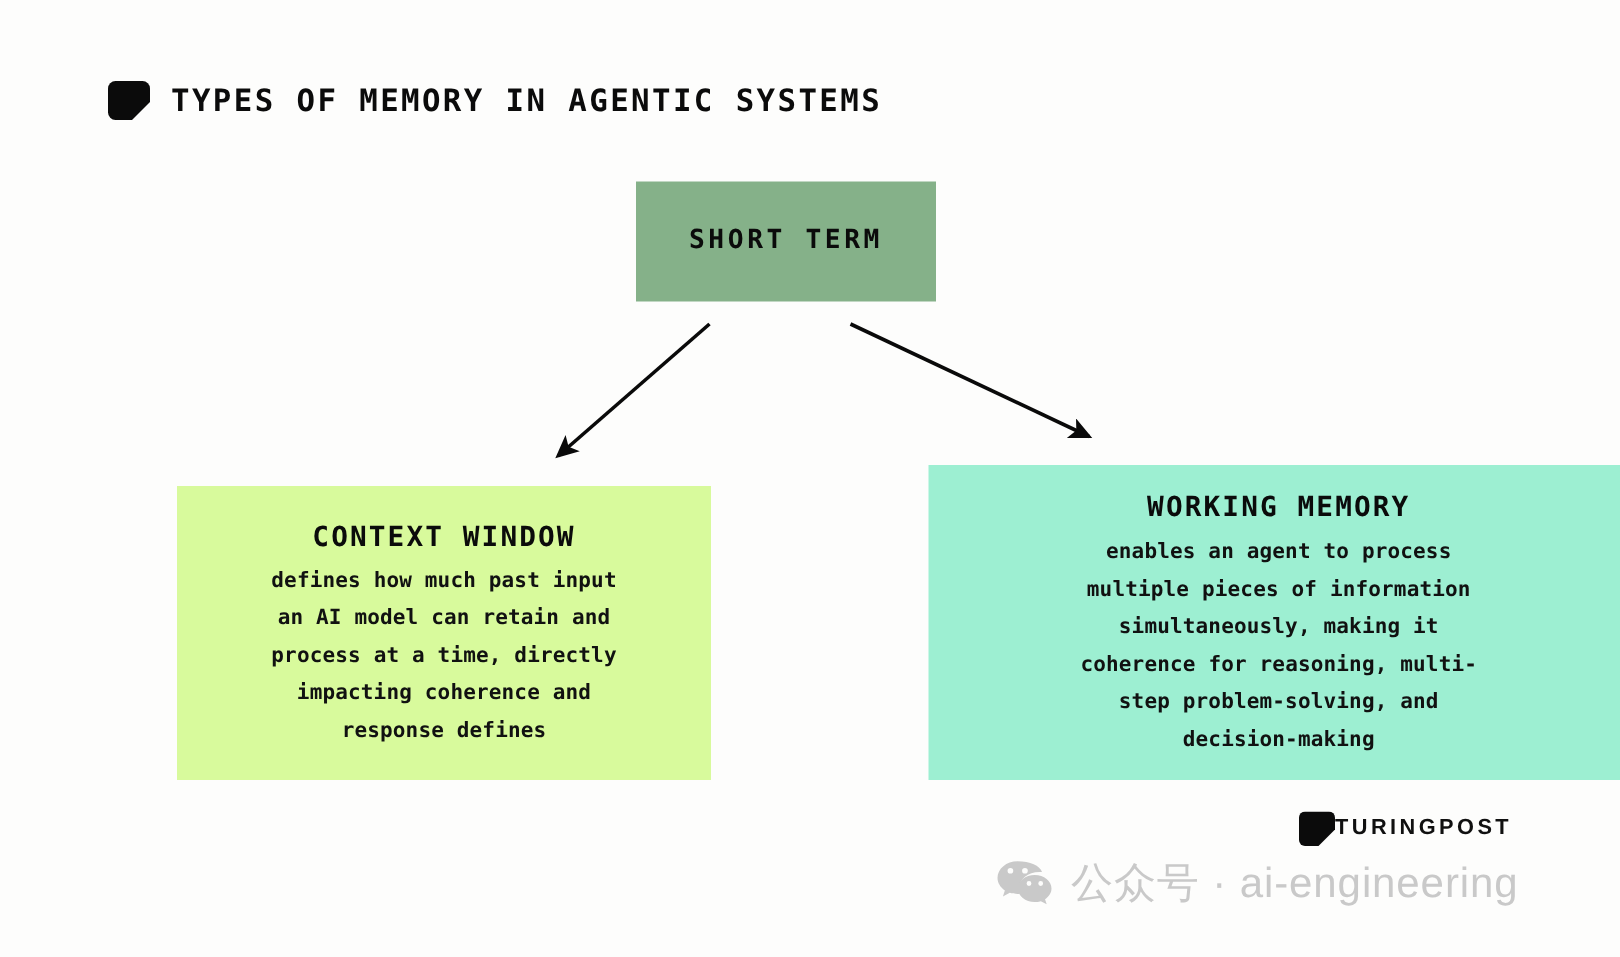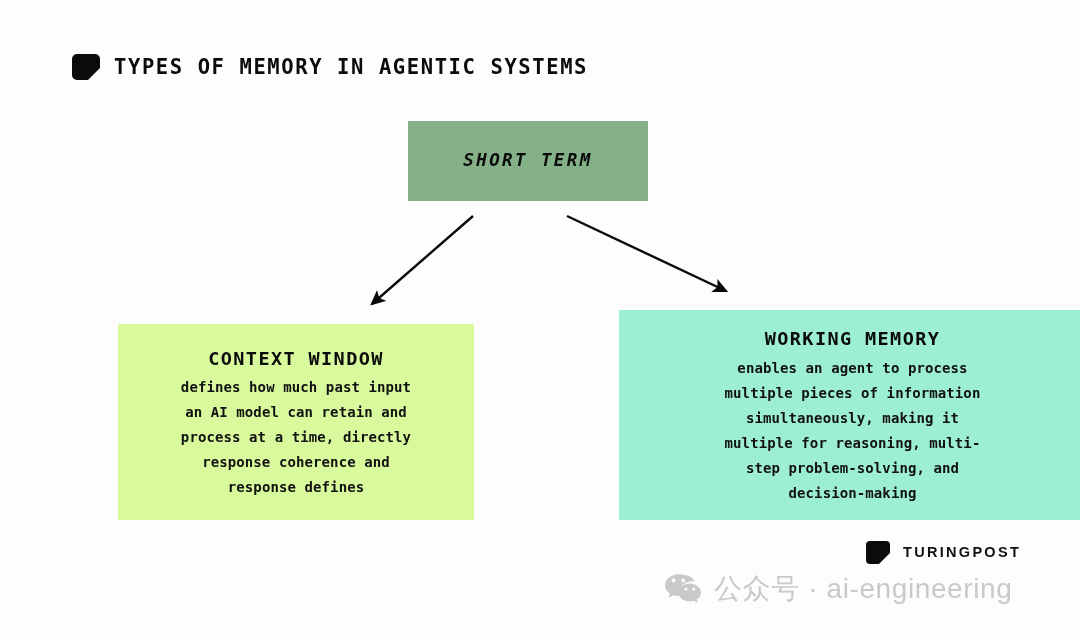--- a/index.html
+++ b/index.html
@@ -52,26 +52,25 @@
     position: absolute;
     box-sizing: border-box;
     display: flex;
     flex-direction: column;
     align-items: center;
     justify-content: center;
     text-align: center;
   }
 
   .node-root {
-    left: 408px;
+    left: 424px;
     top: 121px;
-    width: 240px;
+    width: 200px;
     height: 80px;
     background: #85b189;
-    font-style: italic;
   }
   .node-root .node-title {
     font-size: 17.5px;
     font-weight: 700;
     letter-spacing: 2.4px;
     color: #0b0b0b;
     line-height: 1;
   }
 
   .node-left {
@@ -123,21 +122,20 @@
     pointer-events: none;
   }
 
   
   .turingpost-logo {
     position: absolute;
     left: 866px;
     top: 541px;
     display: flex;
     align-items: center;
-    gap: 13px;
   }
   .turingpost-mark {
     width: 24px;
     height: 23px;
     display: block;
   }
   .turingpost-word {
     font-family: "Liberation Sans", sans-serif;
     font-size: 14.5px;
     font-weight: 700;
@@ -194,32 +192,32 @@
   <div class="node node-root">
     <div class="node-title">SHORT TERM</div>
   </div>
 
   <div class="node node-left">
     <div class="node-heading">CONTEXT WINDOW</div>
     <div class="node-body">
       <span class="line">defines how much past input</span>
       <span class="line">an AI model can retain and</span>
       <span class="line">process at a time, directly</span>
-      <span class="line">response coherence and</span>
+      <span class="line">impacting coherence and</span>
       <span class="line">response defines</span>
     </div>
   </div>
 
   <div class="node node-right">
     <div class="node-heading">WORKING MEMORY</div>
     <div class="node-body">
       <span class="line">enables an agent to process</span>
       <span class="line">multiple pieces of information</span>
       <span class="line">simultaneously, making it</span>
-      <span class="line">multiple for reasoning, multi-</span>
+      <span class="line">coherence for reasoning, multi-</span>
       <span class="line">step problem-solving, and</span>
       <span class="line">decision-making</span>
     </div>
   </div>
 
   <div class="turingpost-logo">
     <svg class="turingpost-mark" viewBox="0 0 24 23">
       <path d="M4 0 H20 A4 4 0 0 1 24 4 V12 L13 23 H4 A4 4 0 0 1 0 19 V4 A4 4 0 0 1 4 0 Z" fill="#0b0b0b"></path>
     </svg>
     <div class="turingpost-word">TURINGPOST</div>

